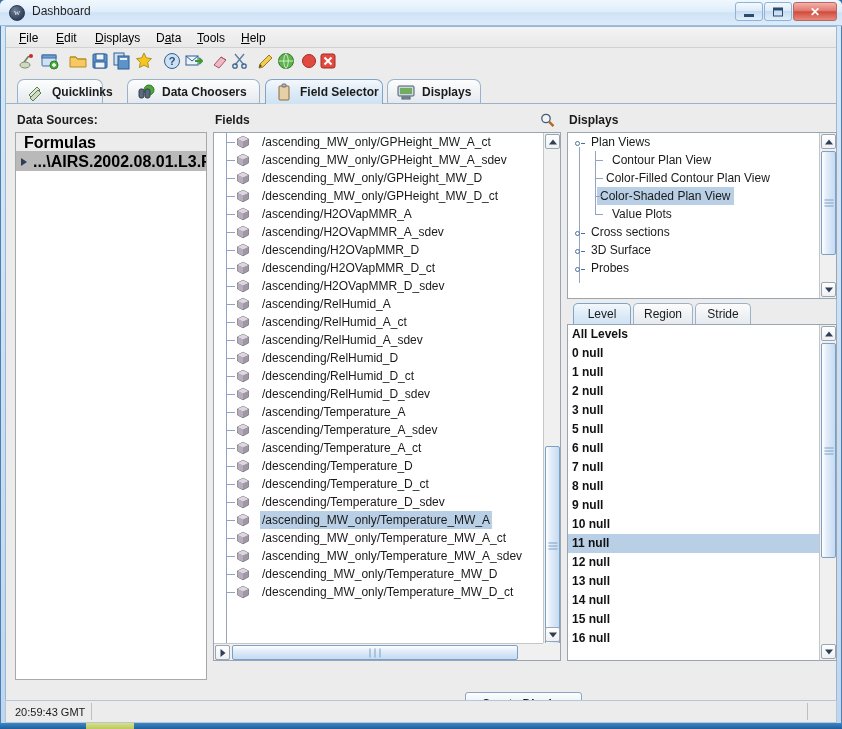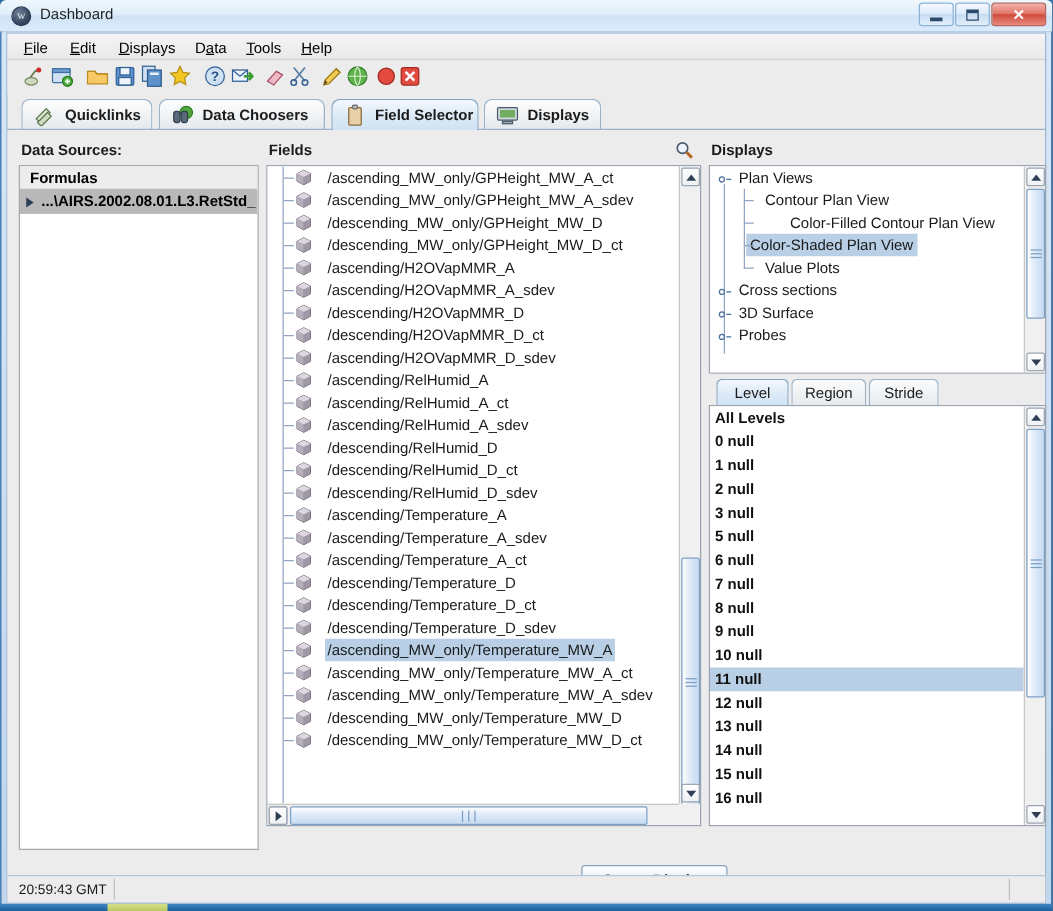--- a/index.html
+++ b/index.html
@@ -150,21 +150,21 @@
   }
 
   
   #ds-panel { position: absolute; left: 7px; top: 7px; width: 196px; height: 571px; }
   #ds-label { left: 4px; top: 2px; }
   #ds-list {
     left: 2px; top: 21px; width: 192px; height: 548px;
     border: 1px solid #a8a8a8; background: #fff;
   }
   .ds-row {
-    height: 19px; line-height: 19px; font-size: 12px; font-weight: bold;
+    height: 19px; line-height: 19px; font-size: 16px; font-weight: bold;
     padding-left: 8px; box-sizing: border-box; position: relative;
     border-bottom: 1px solid #b9b9b9;
     background: #ececec;
   }
   .ds-row.sel { background: #b9b9b9; font-weight: bold; padding-left: 17px; }
   .ds-tri {
     position: absolute; left: 5px; top: 6px;
     width: 0; height: 0; border-left: 6px solid #2c3e56;
     border-top: 4px solid transparent; border-bottom: 4px solid transparent;
   }
@@ -444,21 +444,21 @@
       </div>
       <div class="tb-icon" style="left:313px">
         <svg width="18" height="18" viewBox="0 0 18 18">
           <rect x="2" y="2" width="14" height="14" rx="2" fill="#e24a3f" stroke="#a32a21"></rect>
           <path d="M5.5 5.5l7 7M12.5 5.5l-7 7" stroke="#fff" stroke-width="2"></path>
         </svg>
       </div>
     </div>
 
     <div class="tabstrip">
-      <div class="mtab" style="left:11px; width:105px">
+      <div class="mtab" style="left:11px; width:86px">
         <span class="ti">
           <svg width="18" height="18" viewBox="0 0 18 18">
             <path d="M2 12l8-8 3 3-8 8z" fill="#dfe8d6" stroke="#5e7a4e"></path>
             <path d="M3 15l8-8 3 3-8 8z" fill="#cfdcc3" stroke="#5e7a4e"></path>
           </svg>
         </span>
         <span>Quicklinks</span>
       </div>
       <div class="mtab" style="left:121px; width:133px">
         <span class="ti">
@@ -817,21 +817,21 @@
 
       <div id="disp-panel">
         <div class="panel-label" id="disp-label">Displays</div>
 
         <div class="listbox" id="disp-tree">
           <div style="position:absolute; left:0; top:0; right:17px; bottom:0; overflow:hidden; background:#fff;">
             <div class="d-vline" style="top:14px; height:136px;"></div>
             <div id="disp-rows">
                 <div class="d-row"><span class="d-handle"></span><span class="dlabel" style="margin-left:20px">Plan Views</span></div>
                 <div class="d-row"><span class="d-elbow" style="left:27px"></span><span class="dlabel" style="margin-left:41px">Contour Plan View</span></div>
-                <div class="d-row"><span class="d-elbow" style="left:27px"></span><span class="dlabel" style="margin-left:61px">Color-Filled Contour Plan View</span></div>
+                <div class="d-row"><span class="d-elbow" style="left:27px"></span><span class="dlabel" style="margin-left:35px">Color-Filled Contour Plan View</span></div>
                 <div class="d-row sel"><span class="d-elbow" style="left:27px"></span><span class="dlabel" style="margin-left:29px">Color-Shaded Plan View</span></div>
                 <div class="d-row"><span class="d-elbow" style="left:27px"></span><span class="dlabel" style="margin-left:41px">Value Plots</span></div>
                 <div class="d-row"><span class="d-handle"></span><span class="dlabel" style="margin-left:20px">Cross sections</span></div>
                 <div class="d-row"><span class="d-handle"></span><span class="dlabel" style="margin-left:20px">3D Surface</span></div>
                 <div class="d-row"><span class="d-handle"></span><span class="dlabel" style="margin-left:20px">Probes</span></div>
                 <div class="d-vline" style="left: 27px; top: 18px; height: 64px;"></div>
               </div>
           </div>
           <div class="sb-v" style="bottom:0">
             <div class="sb-btn" style="top:1px">

